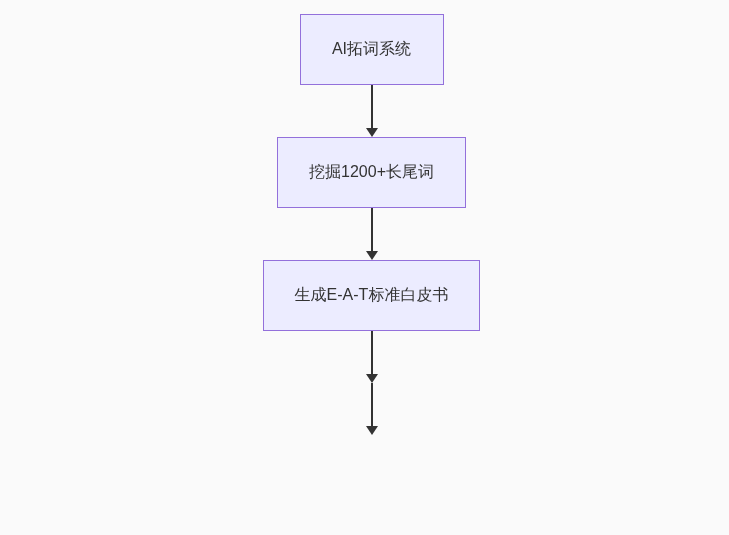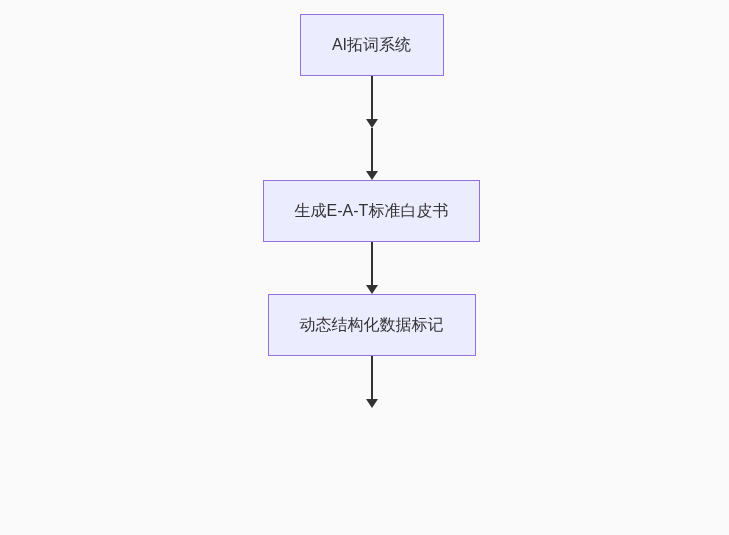--- a/index.html
+++ b/index.html
@@ -23,21 +23,21 @@
     height:100%;
     padding-top:14px;
     display:flex;
     flex-direction:column;
     align-items:center;
   }
   .node{
     background:var(--node-fill);
     border:1px solid var(--node-border);
     color:var(--text-color);
-    height:62px;
+    height:71px;
     min-width:144px;
     padding:8px 31px;
     display:flex;
     align-items:center;
     justify-content:center;
     font-size:16px;
     white-space:nowrap;
     flex:0 0 auto;
   }
   .connector{
@@ -67,38 +67,38 @@
 
   <div class="node">
     <span>AI拓词系统</span>
   </div>
 
   <div class="connector">
     <div class="line"></div>
     <div class="arrowhead"></div>
   </div>
 
+  <div class="node">
+    <span>挖掘1200+长尾词</span>
+  </div>
 
   <div class="connector">
     <div class="line"></div>
     <div class="arrowhead"></div>
   </div>
 
   <div class="node">
     <span>生成E-A-T标准白皮书</span>
   </div>
 
   <div class="connector">
     <div class="line"></div>
     <div class="arrowhead"></div>
   </div>
 
-  <div class="node">
-    <span>动态结构化数据标记</span>
-  </div>
 
   <div class="connector">
     <div class="line"></div>
     <div class="arrowhead"></div>
   </div>
 
 
 </div>
 
 </body></html>

